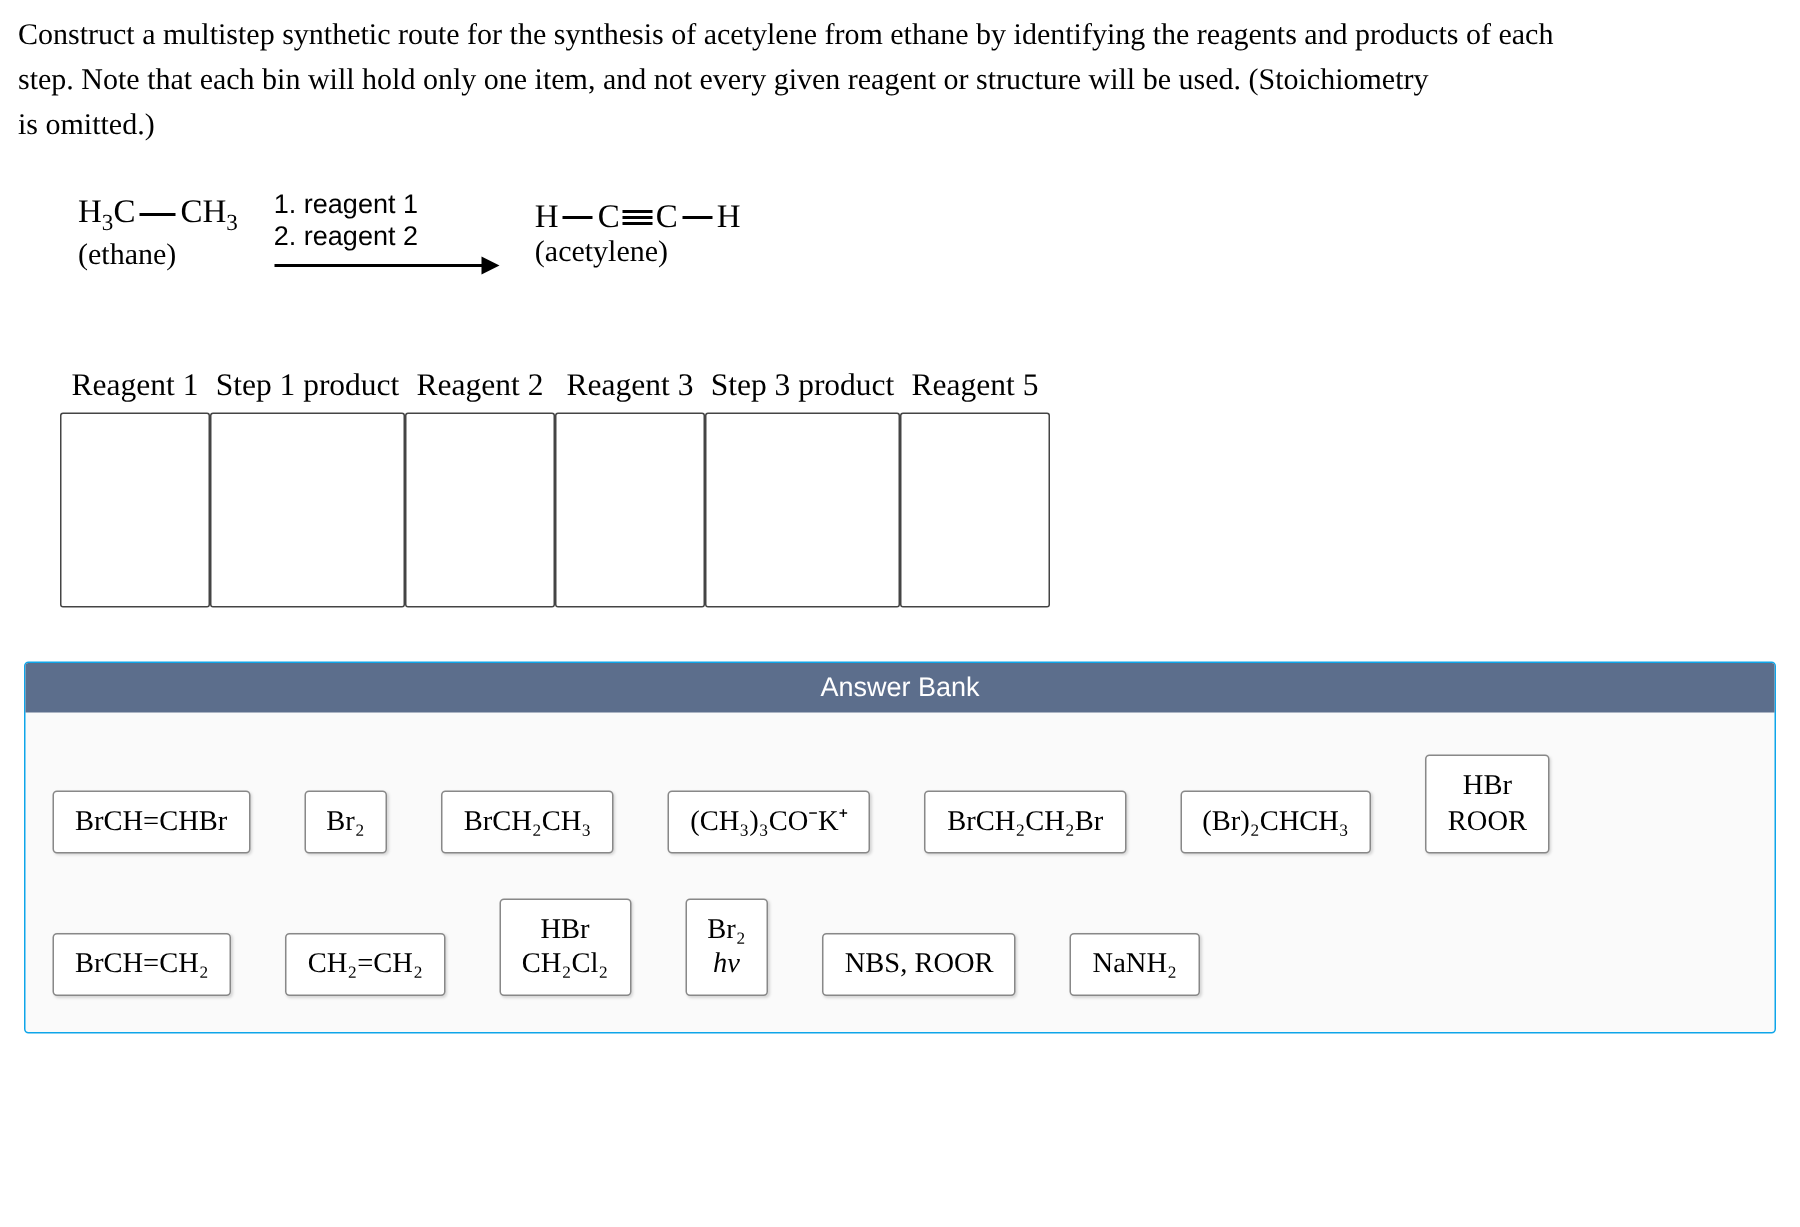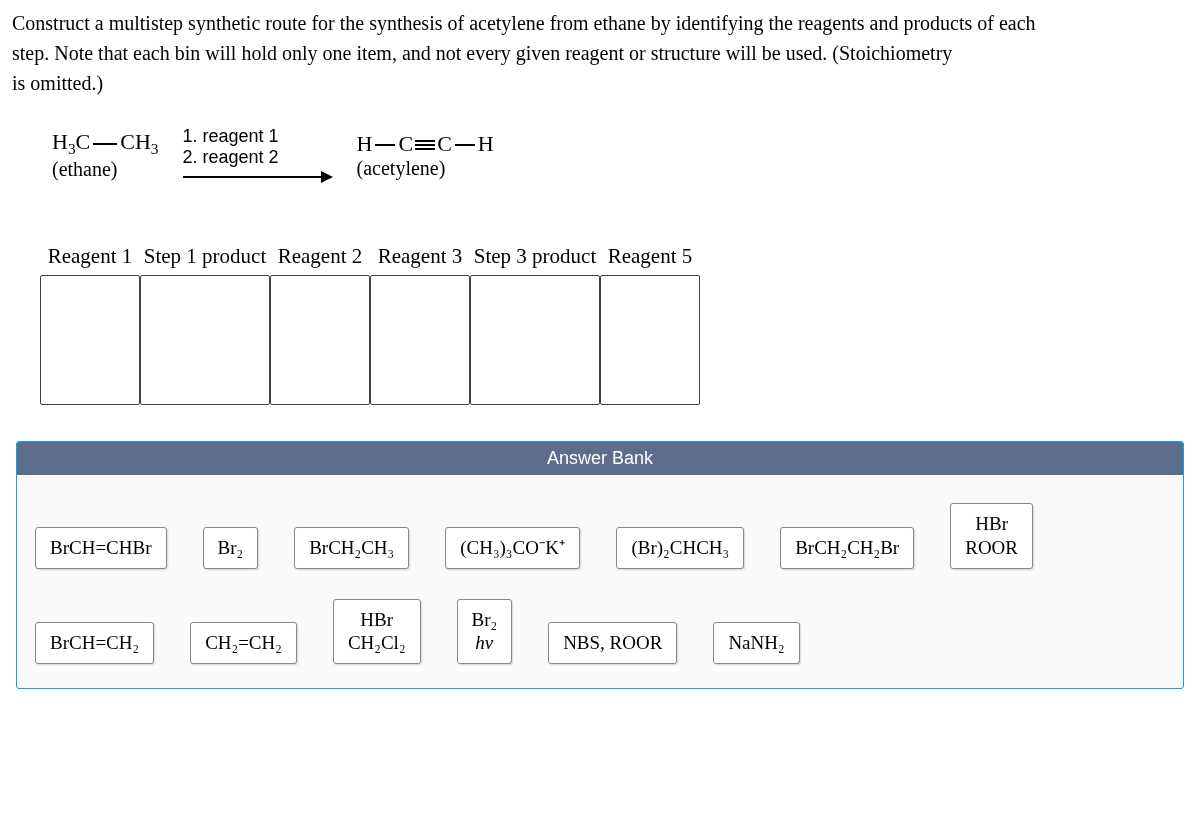--- a/index.html
+++ b/index.html
@@ -193,22 +193,22 @@
   </div>
 </div>
 
 <div class="answer-bank">
   <div class="bank-header">Answer Bank</div>
   <div class="bank-items">
     <div class="tile"><span class="row">BrCH=CHBr</span></div>
     <div class="tile"><span class="row">Br₂</span></div>
     <div class="tile"><span class="row">BrCH₂CH₃</span></div>
     <div class="tile"><span class="row">(CH₃)₃CO⁻K⁺</span></div>
+    <div class="tile"><span class="row">BrCH₂CH₂Br</span></div>
     <div class="tile"><span class="row">(Br)₂CHCH₃</span></div>
-    <div class="tile"><span class="row">BrCH₂CH₂Br</span></div>
     <div class="tile">
       <div class="row">HBr</div>
       <div class="row">ROOR</div>
     </div>
     <div class="tile"><span class="row">BrCH=CH₂</span></div>
     <div class="tile"><span class="row">CH₂=CH₂</span></div>
     <div class="tile">
       <div class="row">HBr</div>
       <div class="row">CH₂Cl₂</div>
     </div>

